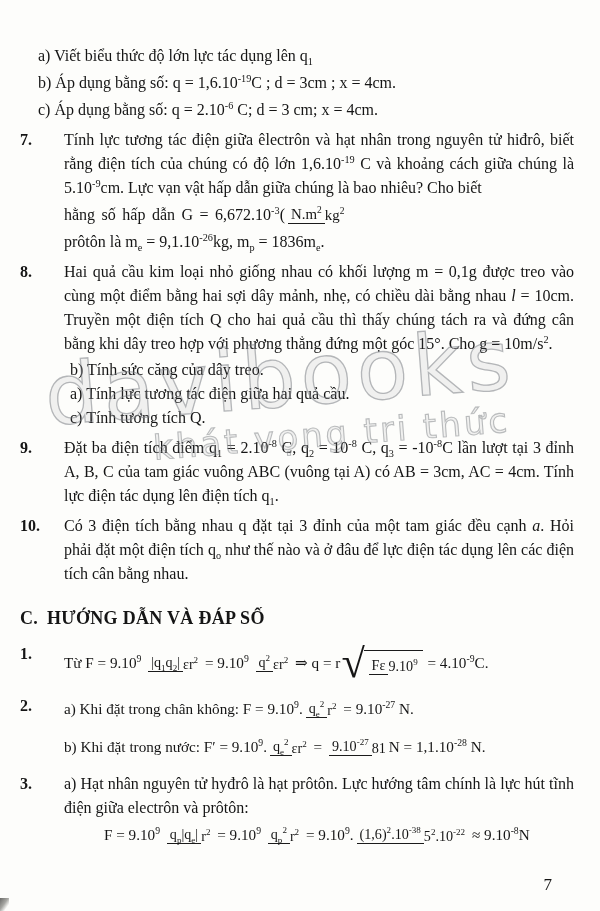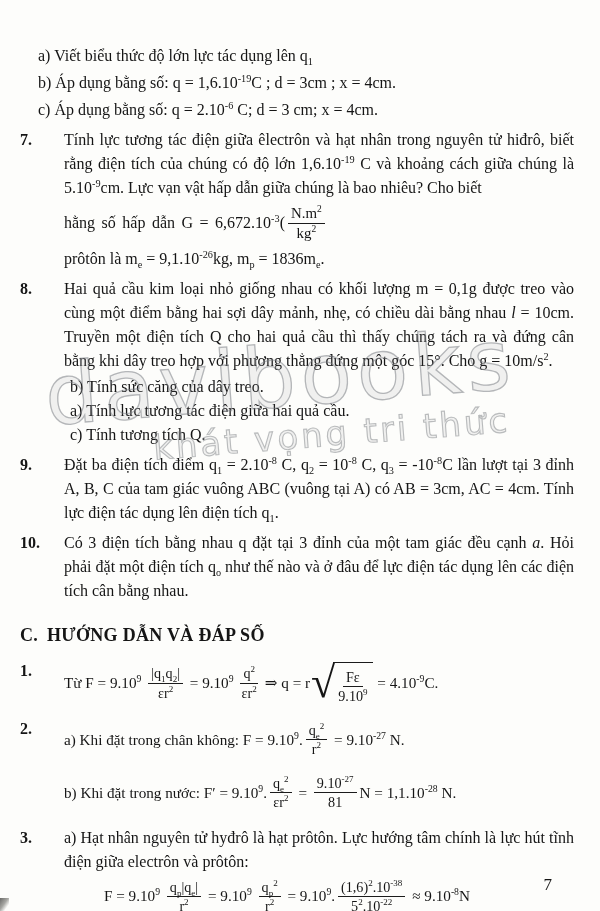--- a/index.html
+++ b/index.html
@@ -22,21 +22,21 @@
   .inum { flex:0 0 25px; font-weight:700; }
   .ibody { flex:1; min-width:0;margin-left:19px; }
   p.just { text-align:justify; }
   .sublist { margin-left:6px; margin-top:2px; }
   .sublist p { line-height:23px; margin-bottom:1px; }
 
   
   .fline { display:flex; align-items:center; flex-wrap:nowrap; margin:3px 0; overflow:hidden; }
   .fline .seg { white-space:pre; }
   .spread { word-spacing:2.5px; }
-  .frac { display:inline-flex; flex-direction:column; align-items:center; text-align:center;
+  .frac { display:inline-flex; flex-direction:row; align-items:center; text-align:center;
           margin:2px 3px; line-height:1.14; font-size:0.93em; }
   .frac .fnum { display:block; border-bottom:1.3px solid #1b1b1b; padding:0 3px 1px; }
   .frac .fden { display:block; padding-top:1px; }
   sup { font-size:0.64em; vertical-align:super; line-height:0; }
   sub { font-size:0.64em; vertical-align:sub; line-height:0; }
   .sqrt { display:inline-flex; align-items:center; margin:0 1px; }
   .rad { font-size:2.9em; line-height:0.82; font-weight:400; margin-right:-2px; }
   .radicand { border-top:1.5px solid #1b1b1b; padding:2px 5px 0 5px; }
   .radicand .frac { margin:0;text-align:center; }
   .answers .fline { font-size:15.2px; }

